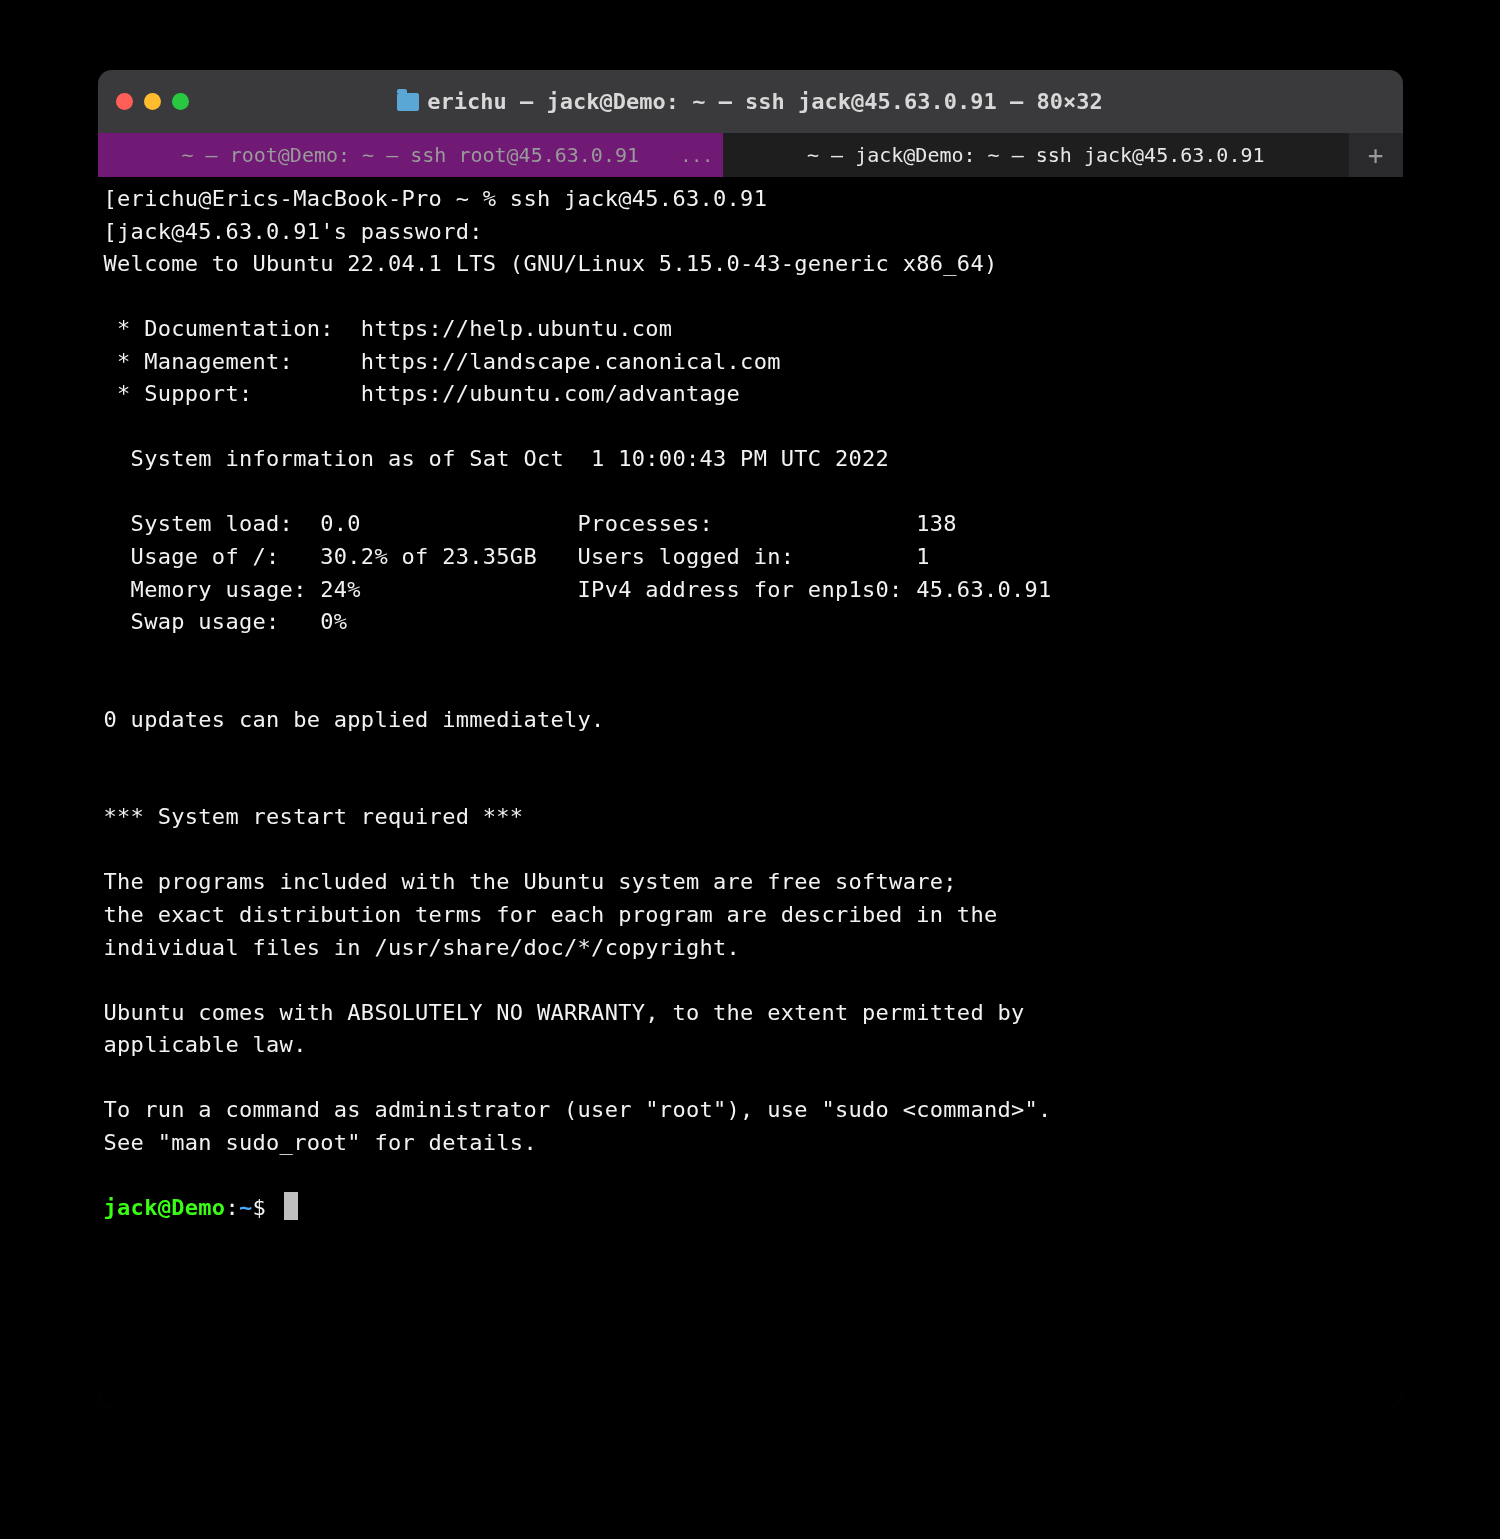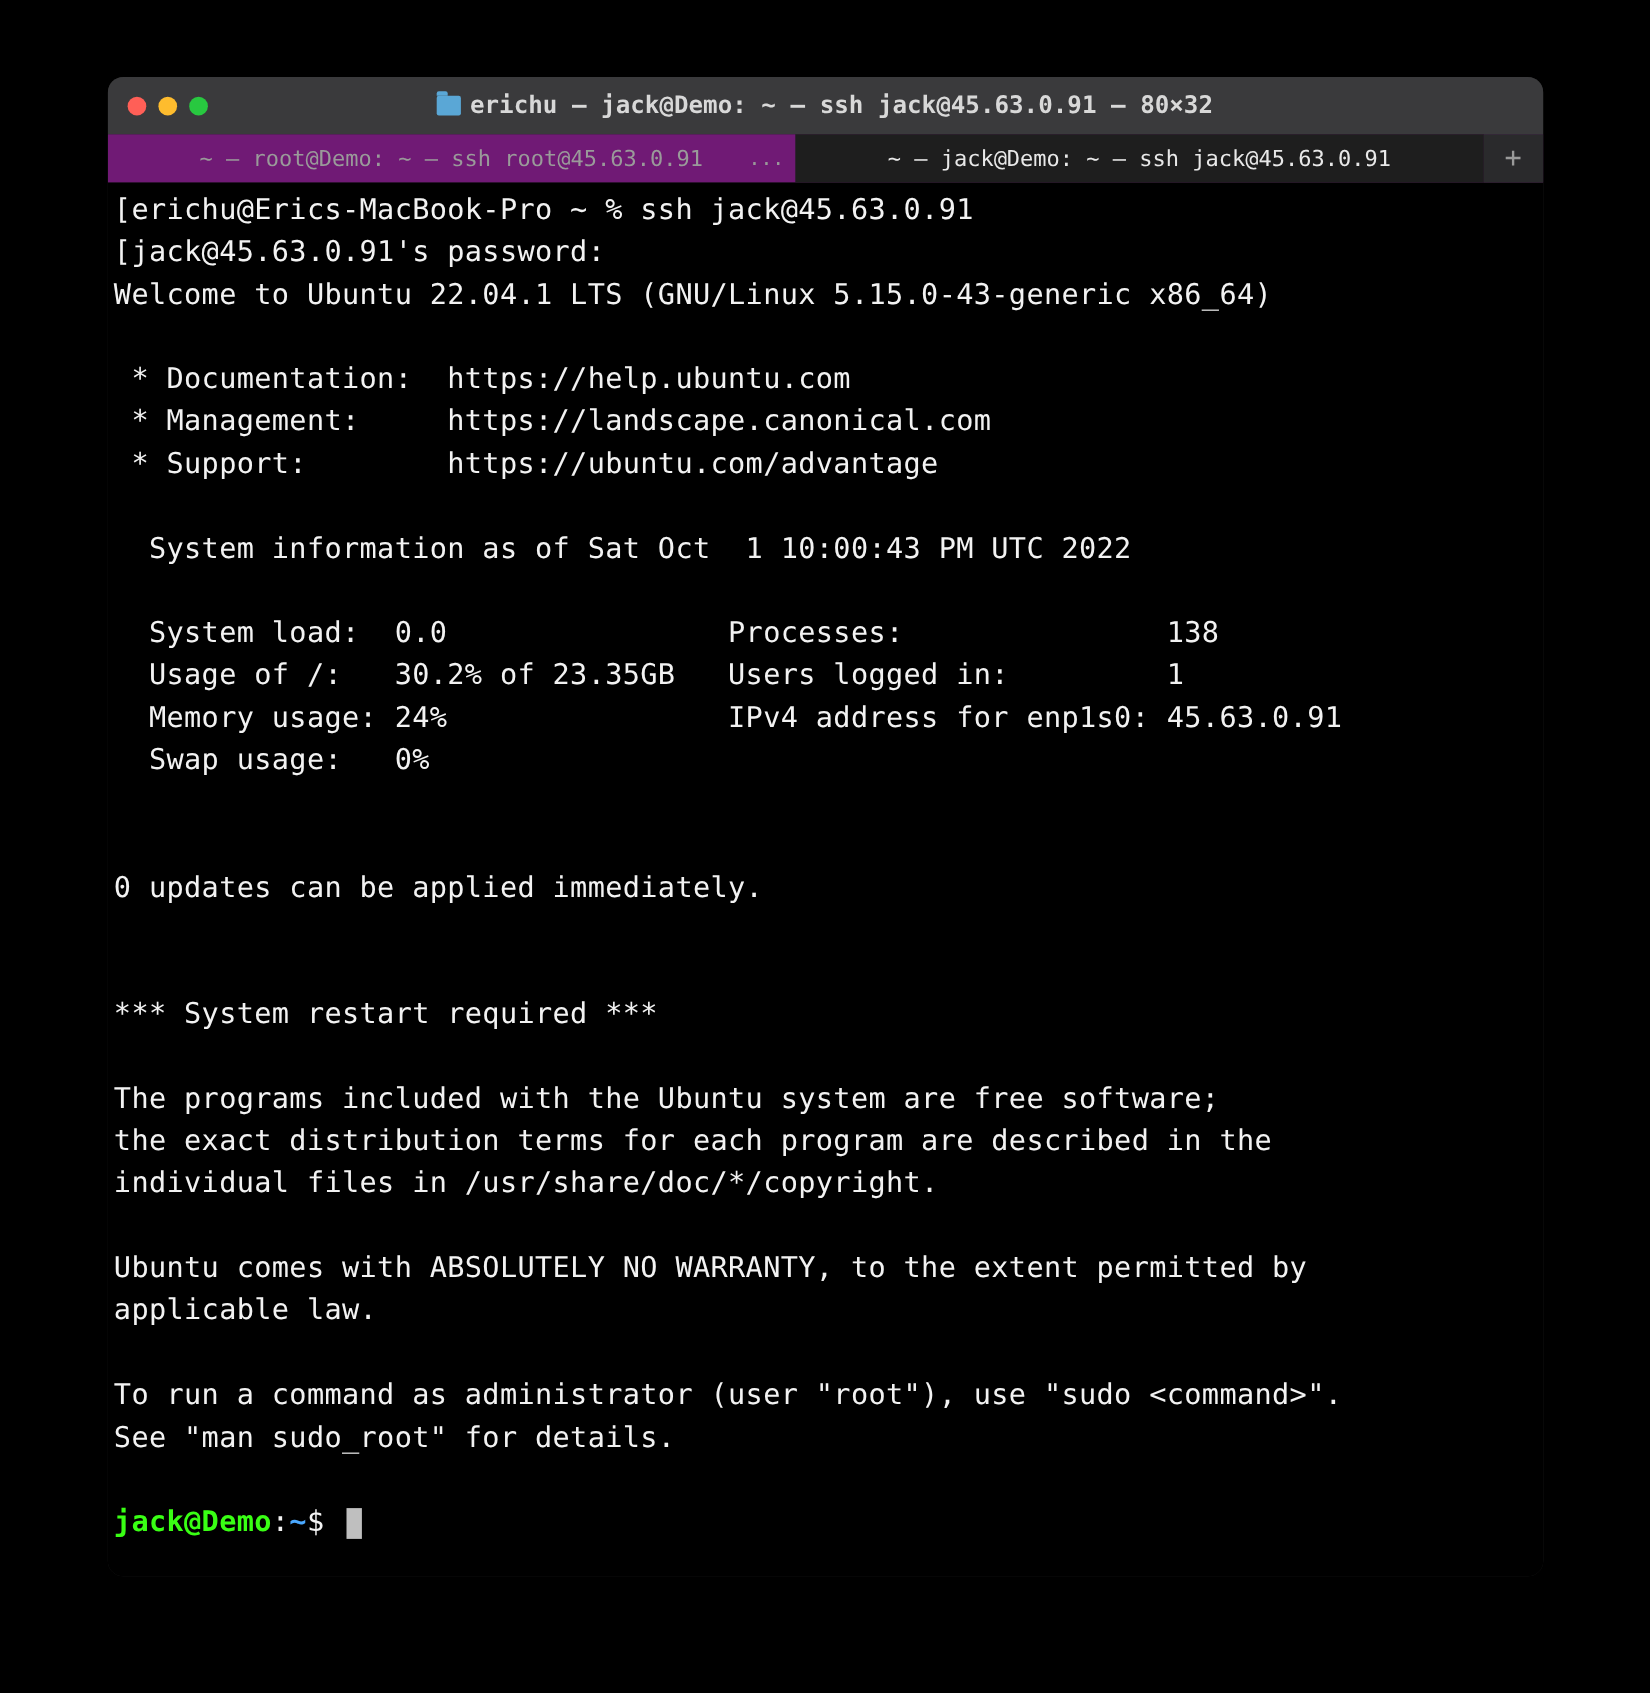--- a/index.html
+++ b/index.html
@@ -14,21 +14,21 @@
     padding-top: 70px;
   }
   .window {
     width: 1305px;
     background: #1e1e1e;
     border-radius: 14px;
     overflow: hidden;
     box-shadow: 0 30px 80px rgba(0,0,0,0.8);
   }
   .titlebar {
-    height: 52px;
+    height: 63px;
     background: #3a3a3c;
     display: flex;
     align-items: center;
     padding: 0 18px;
     position: relative;
   }
   .traffic-lights {
     display: flex;
     gap: 11px;
   }
@@ -105,21 +105,21 @@
     align-items: center;
     justify-content: center;
     color: #9a9a9a;
     font-size: 26px;
     cursor: pointer;
     background: #2a2a2c;
   }
   .terminal {
     background: #000;
     color: #f2f2f2;
-    font-size: 26px;
+    font-size: 22px;
     line-height: 1.48;
     padding: 6px 6px 30px 6px;
     min-height: 1230px;
     white-space: pre;
     font-weight: 500;
     letter-spacing: 0.3px;
   }
   .prompt-user { color: #39ff14; font-weight: bold; }
   .prompt-colon { color: #f2f2f2; }
   .prompt-path { color: #4aa8ff; font-weight: bold; }

